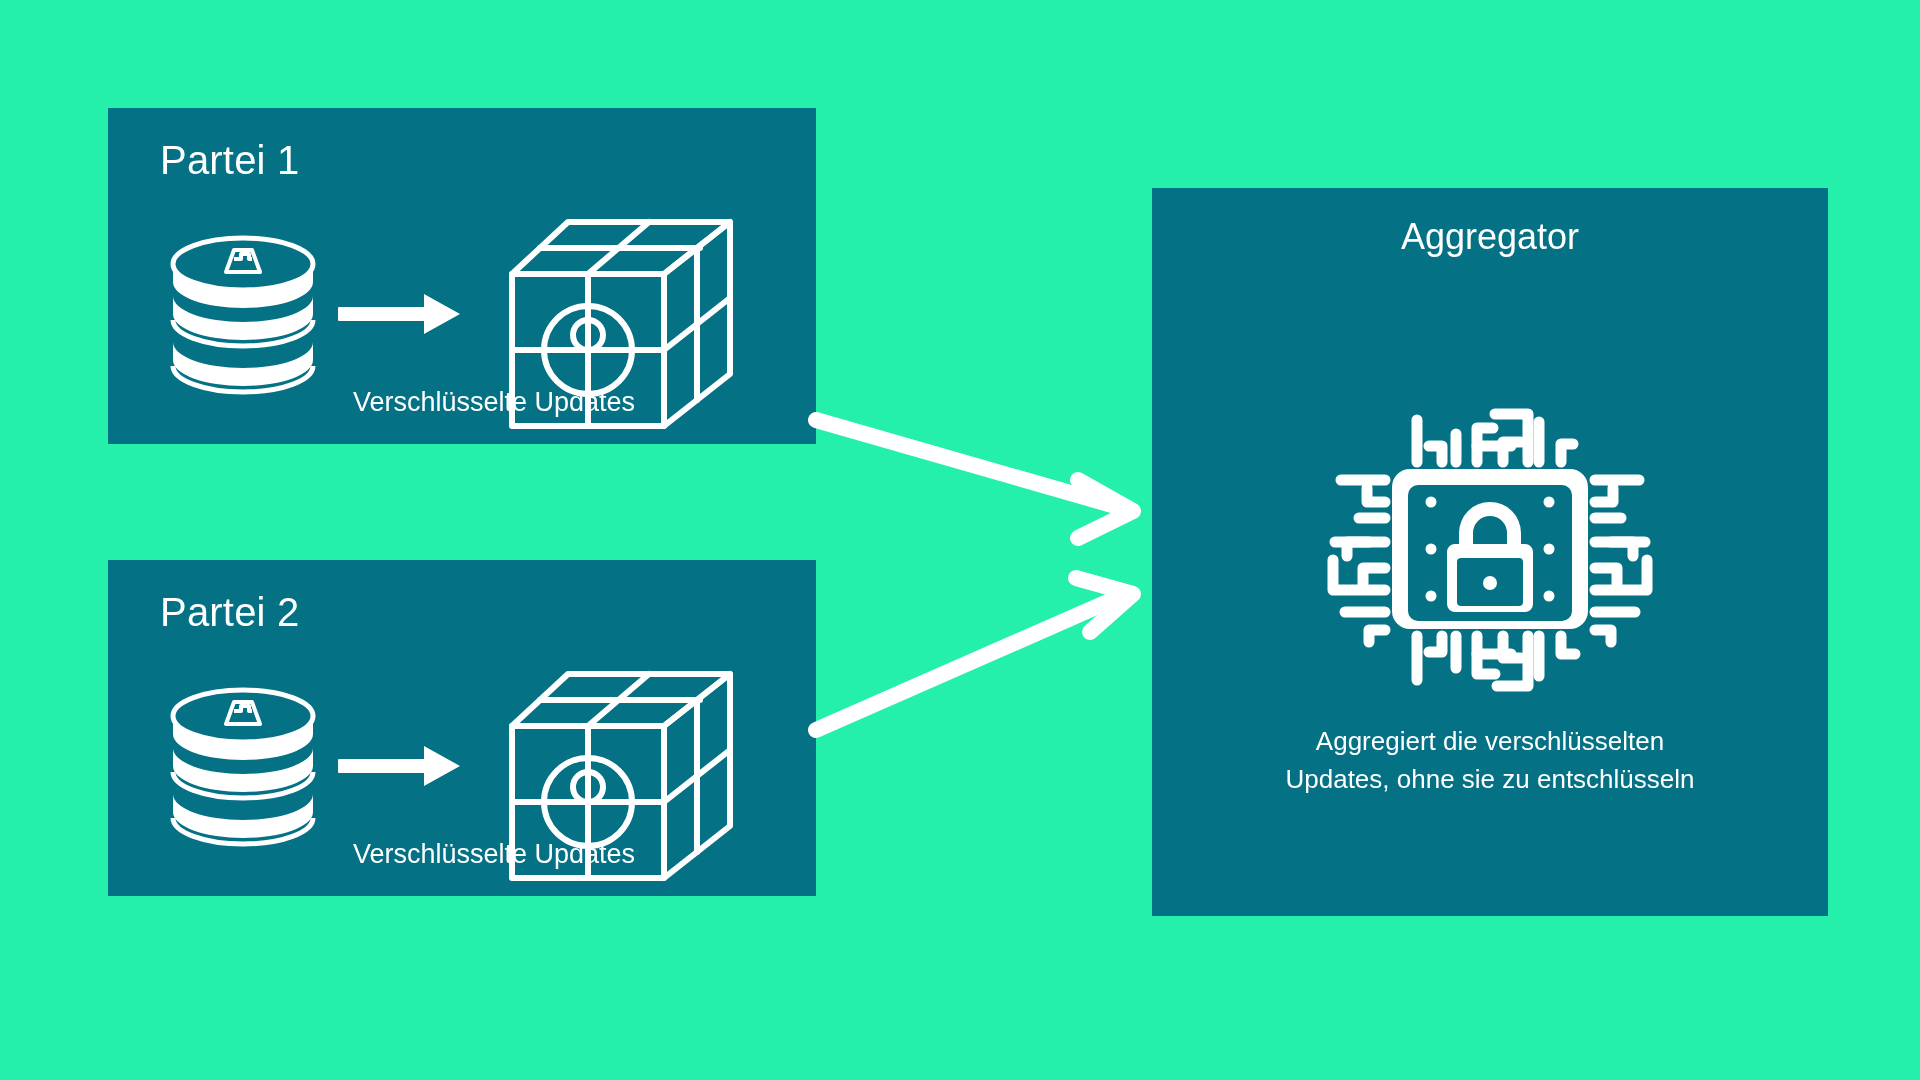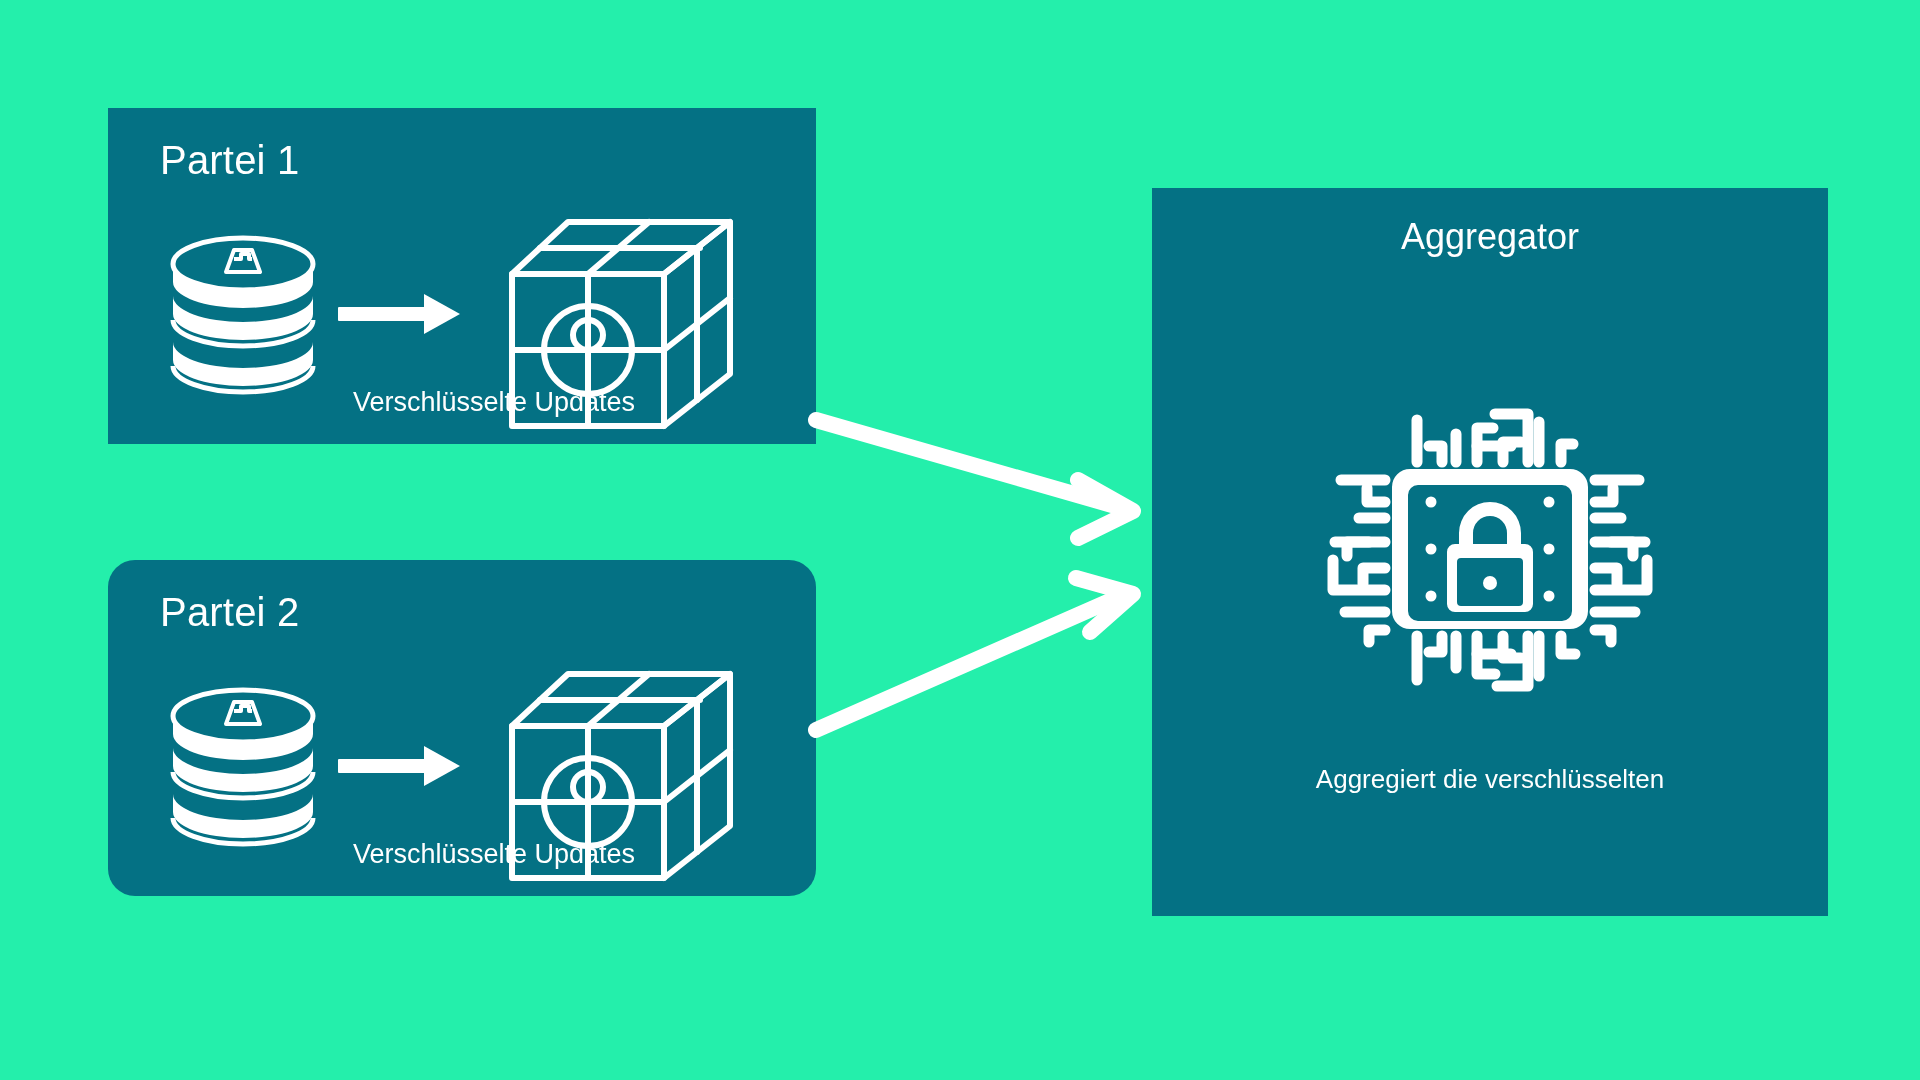--- a/index.html
+++ b/index.html
@@ -17,21 +17,21 @@
   }
 
   
   .panel {
     position: absolute;
     background: #047184;
     box-sizing: border-box;
   }
   .panel-party { width: 708px; height: 336px; left: 108px; }
   #party-1 { top: 108px; }
-  #party-2 { top: 560px; border-radius: 27px; }
+  #party-2 { top: 560px; }
 
   .party-title {
     position: absolute;
     left: 52px;
     top: 30px;
     color: #ffffff;
     font-size: 40px;
     font-weight: 400;
     letter-spacing: 0.2px;
     white-space: nowrap;
@@ -304,20 +304,21 @@
           <path d="M270 184 H292 V200"></path>
           <path d="M270 206 H322 V176"></path>
           <path d="M270 228 H310"></path>
           <path d="M270 246 H286 V258"></path>
         </g>
       </svg>
     </div>
 
     <div class="agg-caption">
       <div>Aggregiert die verschlüsselten</div>
+      <div>Updates, ohne sie zu entschlüsseln</div>
     </div>
   </div>
 
   <svg id="connectors" viewBox="0 0 1920 1080">
 
     <g>
       <line x1="816" y1="420" x2="1112" y2="505" stroke="#ffffff" stroke-width="16" stroke-linecap="round"></line>
       <path d="M1078 480 L1133 511 L1078 538" fill="none" stroke="#ffffff" stroke-width="16" stroke-linecap="round" stroke-linejoin="round"></path>
     </g>
 

